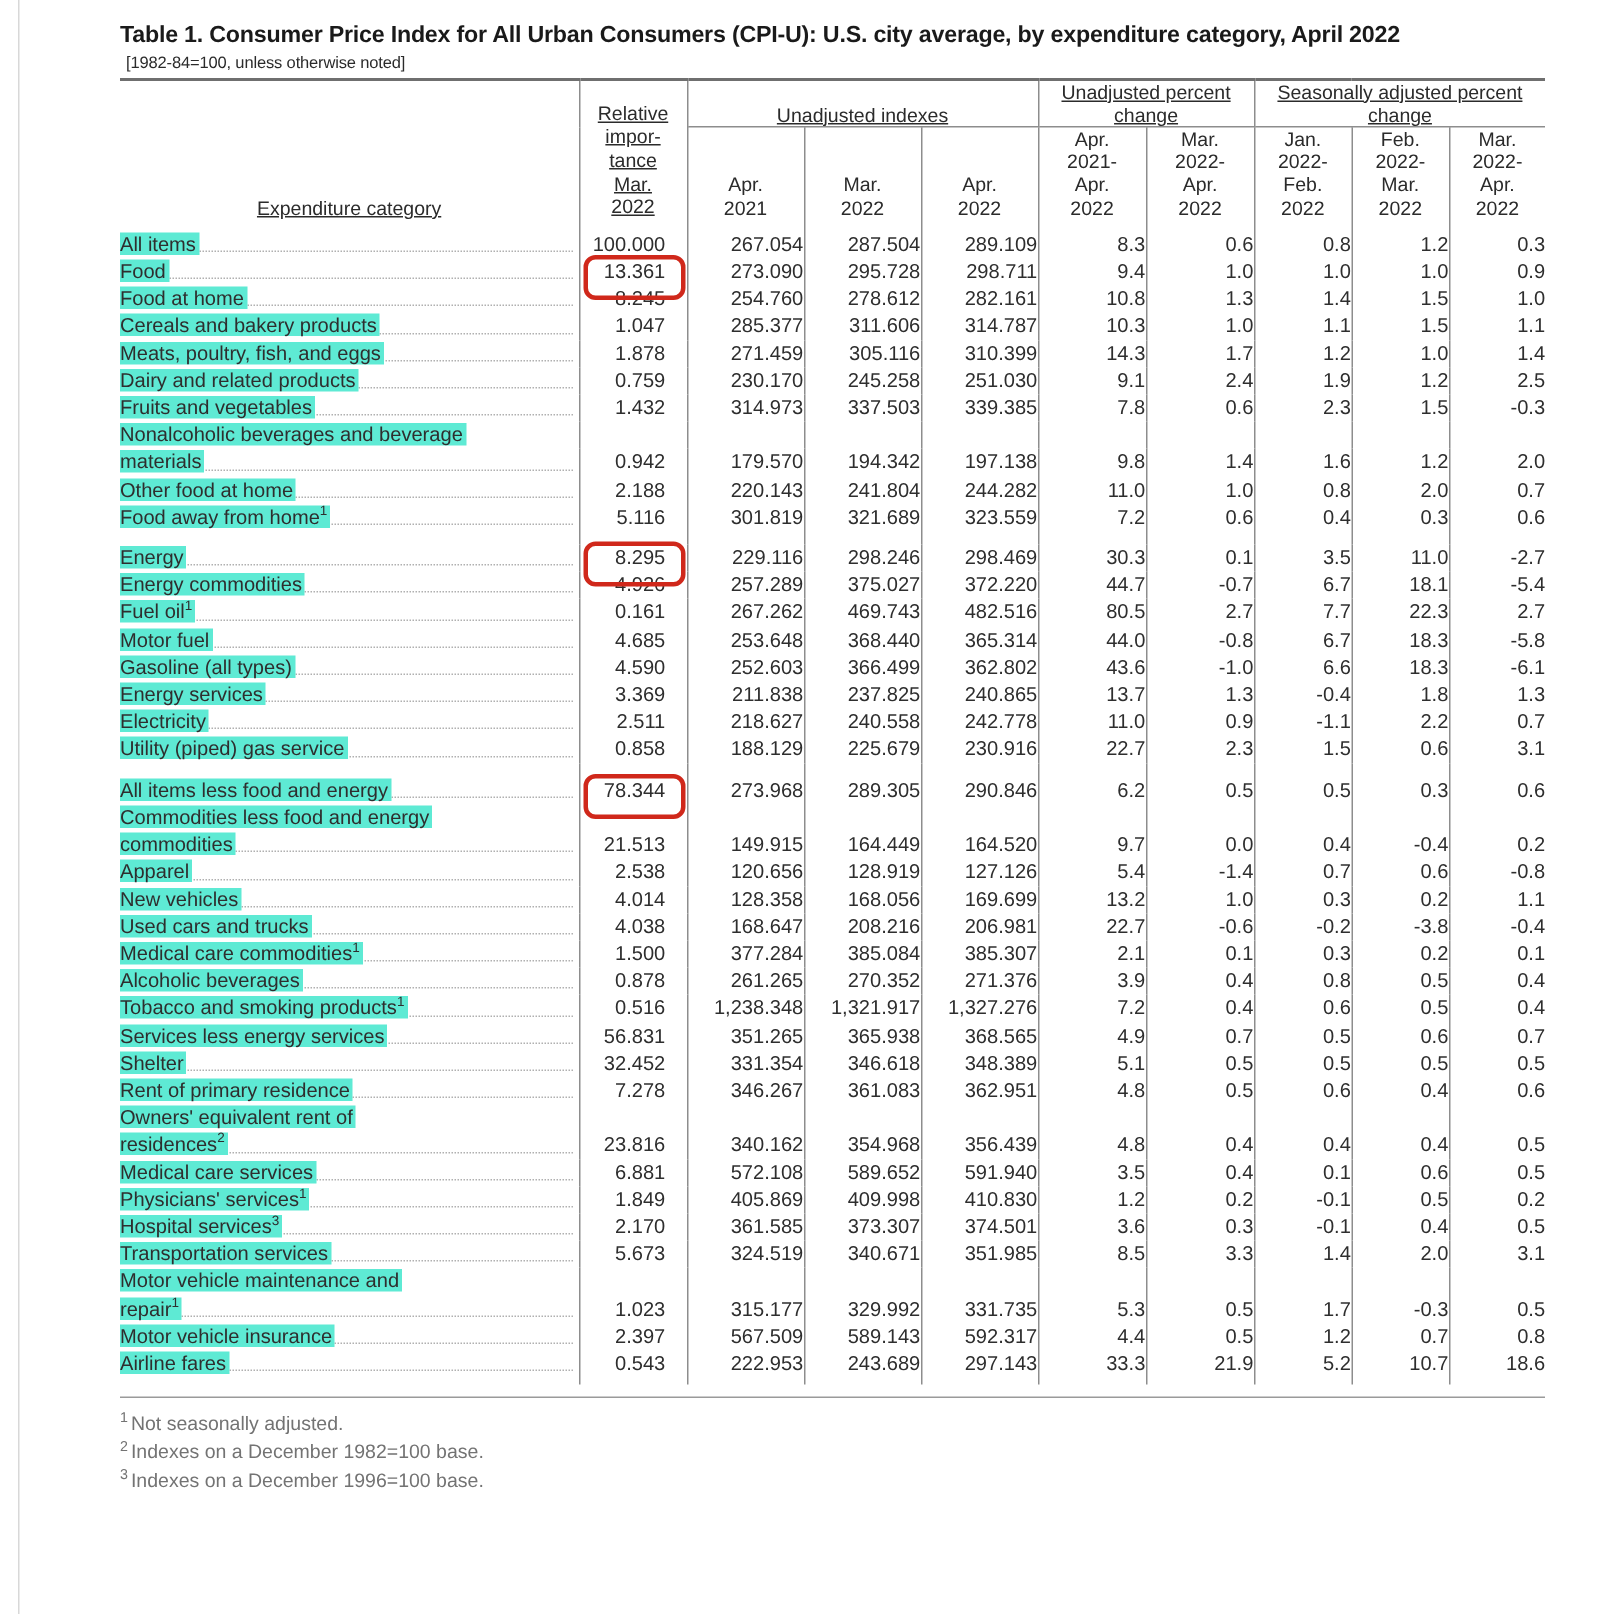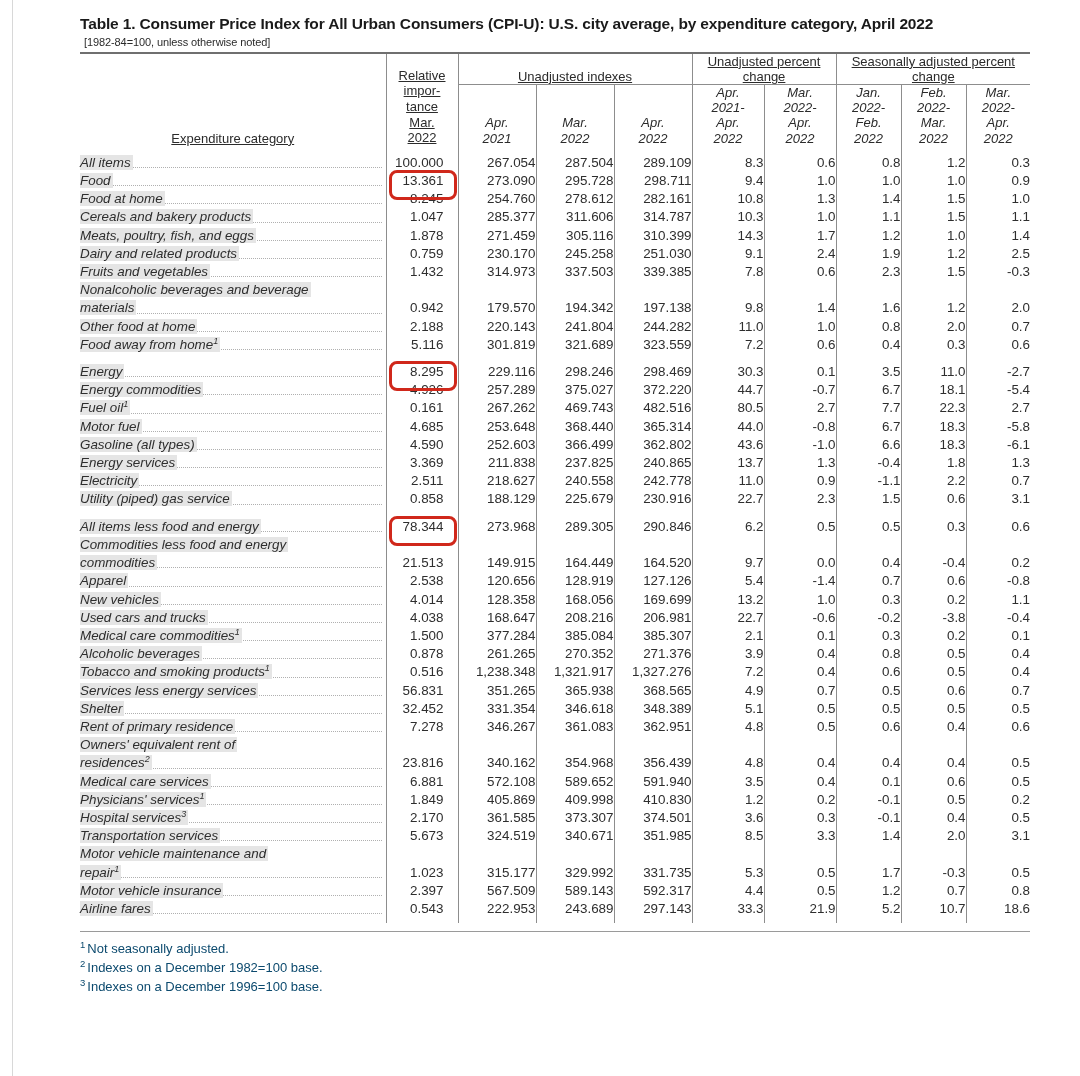--- a/index.html
+++ b/index.html
@@ -68,21 +68,21 @@
   .hd {
     text-align: center;
     font-size: 13px;
     line-height: 1.17;
     color: #2b2b2b;
     padding: 4px 2px 5px 2px;
     vertical-align: middle;
   }
   .hd-group { padding: 7px 4px 7px 4px; vertical-align: top; }
   .hd-cat   { vertical-align: middle; padding-bottom: 20px; }
-  .hd-sub   { vertical-align: bottom; padding-bottom: 6px; font-style: italic; }
+  .hd-sub   { vertical-align: bottom; padding-bottom: 6px; }
   .hd-ri    { vertical-align: middle; line-height: 1.2; padding: 4px 2px 6px; }
 
   
   tr.row td { padding: 0; }
   td.lbl {
     position: relative;
     font-size: 13.4px;
     line-height: 18.2px;
     white-space: nowrap;
     padding-right: 6px;
@@ -91,21 +91,21 @@
   td.num {
     text-align: right;
     font-size: 13.4px;
     line-height: 18.2px;
     padding-right: 10px;
     white-space: nowrap;
     color: #2e2e2e;
   }
   td.num.ri { padding-right: 14px; }
 
-  .lbl .txt { position: relative; z-index: 2; background: #e5e5e5; padding-right: 2px; font-style: italic; }
+  .lbl .txt { position: relative; z-index: 2; background: #5eead4; padding-right: 2px; }
   .lbl .leader {
     position: absolute;
     left: 0; right: 4px; bottom: 4px;
     border-bottom: 1.4px dotted #b0b0b0;
     z-index: 1;
   }
 
   .i0 { padding-left: 2px; }
   .i1 { padding-left: 20px; margin-left: 47px; }
   .i2 { padding-left: 38px; }
@@ -138,21 +138,21 @@
   
   .foot-rule {
     width: 950px;
     border-top: 1px solid #9a9a9a;
     margin-top: 8px;
   }
   .footnotes {
     margin-top: 7px;
     font-size: 13px;
     line-height: 19px;
-    color: #0c4a6e;
+    color: #737373;
   }
   .footnotes div { white-space: nowrap; }
   .footnotes .fn-mark { font-size: 9.5px; vertical-align: super; line-height: 0; margin-right: 2px; }
 </style>
 </head>
 <body>
 
 <div class="page-edge"></div>
 
 <div class="sheet">

